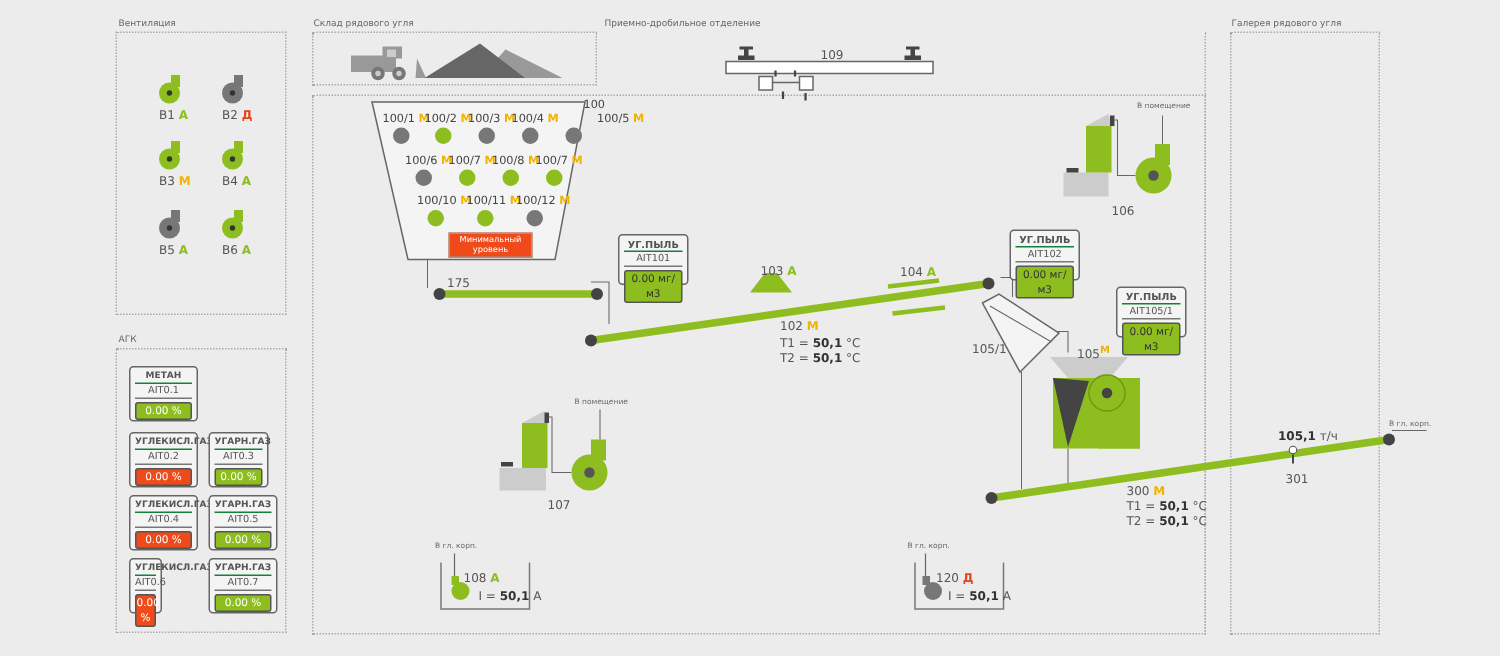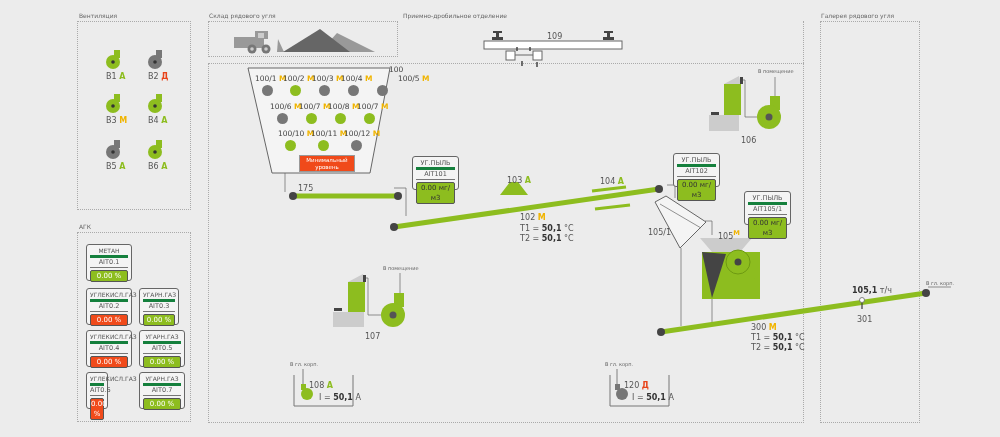--- a/index.html
+++ b/index.html
@@ -15,21 +15,21 @@
   .frame { position: absolute; border: 1px dotted #aaa; box-sizing: border-box; }
   .lbl { position: absolute; font-size: 8px; color: #555; white-space: nowrap; }
   .state { font-weight: bold; }
   .st-A { color: #8dbd1f; }
   .st-M { color: #f0b400; }
   .st-D { color: #e8431a; }
   .sensor {
     position: absolute; background: #f4f4f4; border: 1.5px solid #666; border-radius: 3px;
     box-sizing: border-box; padding: 2px 3px; text-align: center; font-size: 6.5px; color: #555;
   }
-  .sensor .nm { border-bottom: 3px solid #15803d; line-height: 8px; }
+  .sensor .nm { border-bottom: 1px solid #15803d; line-height: 8px; font-weight: bold; }
   .sensor .tg { border-bottom: 1px solid #777; line-height: 9px; margin-bottom: 2px; }
   .sensor .val {
     border: 1px solid #555; border-radius: 2px; line-height: 10px; font-size: 7px;
   }
   .val.ok { background: #8dbd1f; color: #fff; }
   .val.alarm { background: #f04a1a; color: #fff; }
   .val.green-dark { background: #8dbd1f; color: #333; }
   .temp { position: absolute; font-size: 8px; color: #555; line-height: 10px; white-space: nowrap; }
   .temp b { color: #333; }
   .hop-lbl { position: absolute; font-size: 7.5px; color: #444; white-space: nowrap; }

